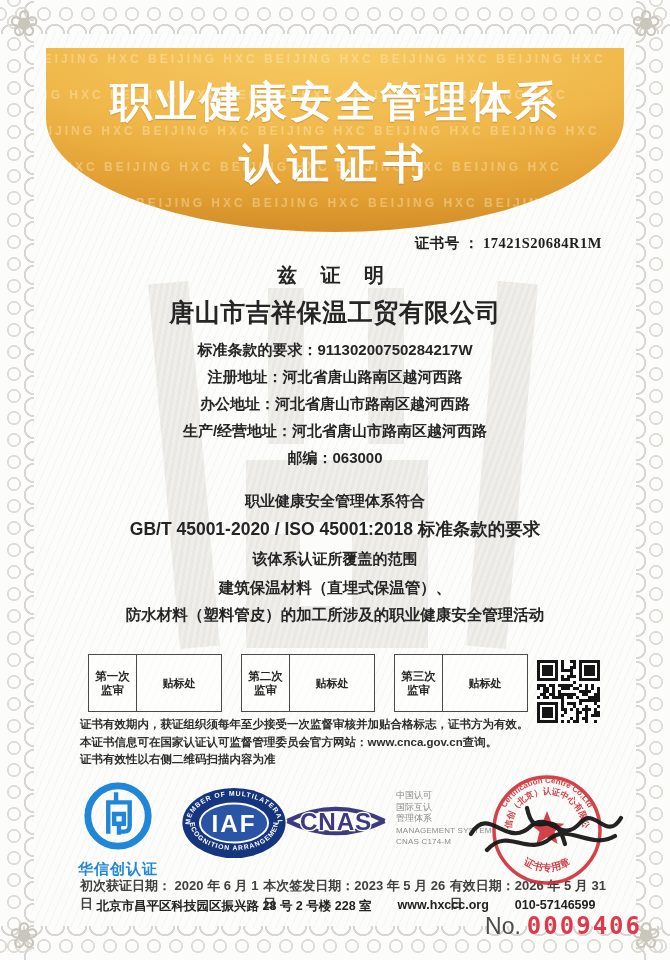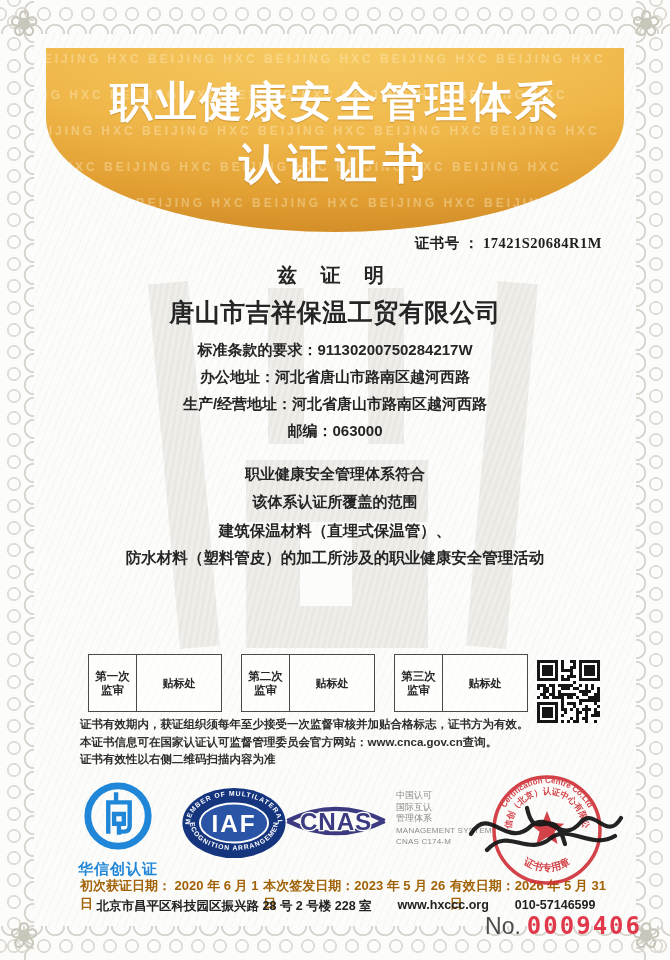--- a/index.html
+++ b/index.html
@@ -90,21 +90,21 @@
   .hxc{position:absolute;left:68px;top:778px;width:100px;text-align:center;z-index:2;}
   .hxc-cap{margin-top:2px;font-size:15px;font-weight:800;color:#1f86d8;letter-spacing:1px;}
   .iaf{position:absolute;left:180px;top:786px;z-index:2;}
   .cnas{position:absolute;left:284px;top:792px;z-index:2;}
   .cnas-text{position:absolute;left:396px;top:790px;z-index:2;color:#8b8b86;font-size:9px;line-height:11.5px;}
   .cnas-text .en{font-size:8px;letter-spacing:.2px;}
   .seal{position:absolute;left:468px;top:752px;z-index:3;}
 
   
   .dates{position:absolute;left:80px;right:58px;top:877px;z-index:2;display:flex;justify-content:space-between;
-         font-size:13px;font-weight:700;color:#a16207;}
+         font-size:13px;font-weight:700;color:#404040;}
   .footer{position:absolute;left:80px;right:58px;top:898px;z-index:2;display:flex;justify-content:center;gap:26px;
           font-size:12.5px;font-weight:700;color:#222;}
   .serial{position:absolute;right:28px;top:912px;z-index:4;display:flex;align-items:baseline;gap:6px;}
   .serial-label{font-size:23px;color:#4c4c4c;}
   .serial-value{font-size:24px;font-weight:600;color:#e0394b;letter-spacing:2px;
                 font-family:"DejaVu Sans Mono","Liberation Mono",monospace;}
 </style>
 </head>
 <body>
 
@@ -143,24 +143,26 @@
 
   <div class="certno">
     <span>证书号 ：</span>
     <span>17421S20684R1M</span>
   </div>
 
   <div class="bodytext">
     <div class="certify">兹 证 明</div>
     <div class="company">唐山市吉祥保温工贸有限公司</div>
     <div class="info">标准条款的要求：91130200750284217W</div>
+    <div class="info">注册地址：河北省唐山路南区越河西路</div>
     <div class="info">办公地址：河北省唐山市路南区越河西路</div>
     <div class="info">生产/经营地址：河北省唐山市路南区越河西路</div>
     <div class="info">邮编：063000</div>
     <div class="sec sys">职业健康安全管理体系符合</div>
+    <div class="std">GB/T 45001-2020 / ISO 45001:2018 标准条款的要求</div>
     <div class="cap">该体系认证所覆盖的范围</div>
     <div class="scope">建筑保温材料（直埋式保温管）、</div>
     <div class="scope">防水材料（塑料管皮）的加工所涉及的职业健康安全管理活动</div>
   </div>
 
   <div class="audit">
     <div class="abox">
       <div class="acell1">
         <span>第一次</span>
         <span>监审</span>

